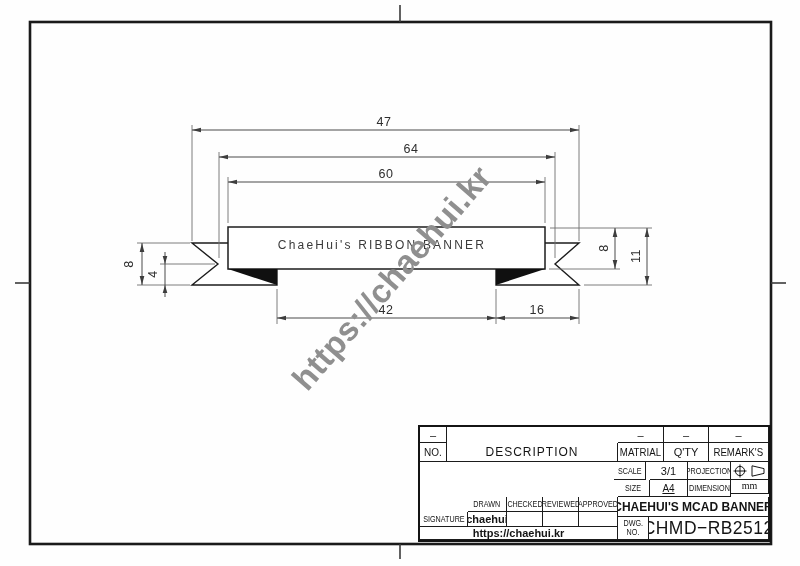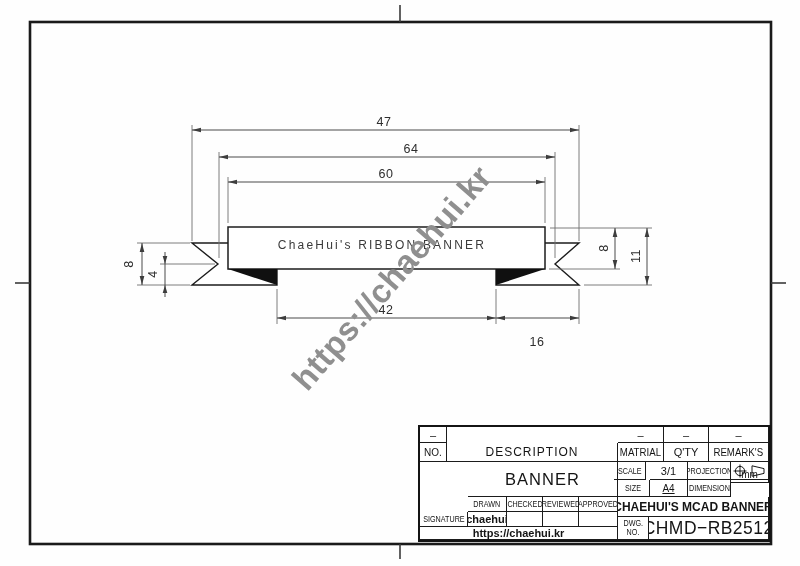--- a/index.html
+++ b/index.html
@@ -106,21 +106,21 @@
         <polygon points="615,269 612.7,260 617.3,260"></polygon>
       <polygon points="647,228 644.7,237 649.3,237"></polygon>
         <polygon points="647,285 644.7,276 649.3,276"></polygon>
     </g>
   </svg>
 
   <span class="dim" style="left:384px;top:122px;">47</span>
   <span class="dim" style="left:387px;top:149px;margin-left:24px;">64</span>
   <span class="dim" style="left:386px;top:174px;">60</span>
   <span class="dim" style="left:386px;top:310px;">42</span>
-  <span class="dim" style="left:537px;top:310px;margin-top:32px;">16</span>
+  <span class="dim" style="left:537px;top:310px;">16</span>
   <span class="dim vert" style="left:129px;top:264px;">8</span>
   <span class="dim vert" style="left:153px;top:274px;">4</span>
   <span class="dim vert" style="left:604px;top:248px;">8</span>
   <span class="dim vert" style="left:636px;top:256px;">11</span>
 
   <span class="banner-label">ChaeHui's RIBBON BANNER</span>
 
   <div class="watermark">https://chaehui.kr</div>
 
   <div class="tblock">
@@ -147,23 +147,20 @@
     <div class="cell s11 cond2" style="left:198px;top:16px;width:46px;height:19px;">
         <span>MATRIAL</span>
       </div>
     <div class="cell s11" style="left:244px;top:16px;width:45px;height:19px;">
         <span>Q'TY</span>
       </div>
     <div class="cell s11 cond2" style="left:289px;top:16px;width:60px;height:19px;">
         <span>REMARK'S</span>
       </div>
 
-    <div class="cell s16 lsp" style="left:48px;top:35px;width:150px;height:35px;">
-        <span>BANNER</span>
-      </div>
     <div class="cell s9 cond" style="left:48px;top:70px;width:39px;height:15px;">
         <span>DRAWN</span>
       </div>
     <div class="cell s9 cond" style="left:87px;top:70px;width:36px;height:15px;">
         <span>CHECKED</span>
       </div>
     <div class="cell s9 cond" style="left:123px;top:70px;width:36px;height:15px;">
         <span>REVIEWED</span>
       </div>
     <div class="cell s9 cond" style="left:159px;top:70px;width:39px;height:15px;">
@@ -207,21 +204,21 @@
     </div>
     <div class="cell s9 cond" style="left:198px;top:53px;width:32px;height:17px;">
         <span>SIZE</span>
       </div>
     <div class="cell s10" style="left:230px;top:53px;width:38px;height:17px;text-decoration:underline;">
         <span>A4</span>
       </div>
     <div class="cell s9 cond" style="left:268px;top:53px;width:43px;height:17px;">
         <span>DIMENSION</span>
       </div>
-    <div class="cell s10" style="left:311px;top:39px;width:38px;height:17px;">
+    <div class="cell s10" style="left:311px;top:50px;width:38px;height:17px;font-family:Liberation Serif, serif;">
         <span>mm</span>
       </div>
     <div class="cell s12 b" style="left:198px;top:70px;width:151px;height:20px;">
         <span>CHAEHUI'S MCAD BANNER</span>
       </div>
     <div class="cell s9 cond" style="left:198px;top:90px;width:31px;height:23px;flex-direction:column;line-height:9px;">
       <span>DWG.</span>
       <span>NO.</span>
     </div>
     <div class="cell s19 dwgno" style="left:229px;top:90px;width:120px;height:23px;">

